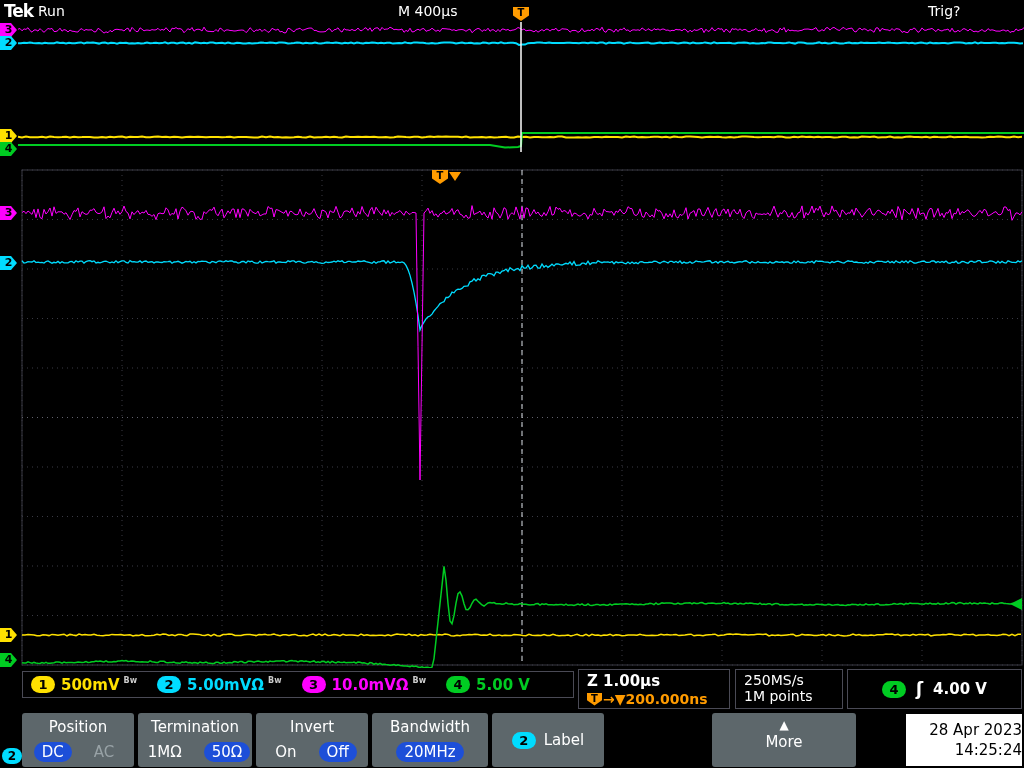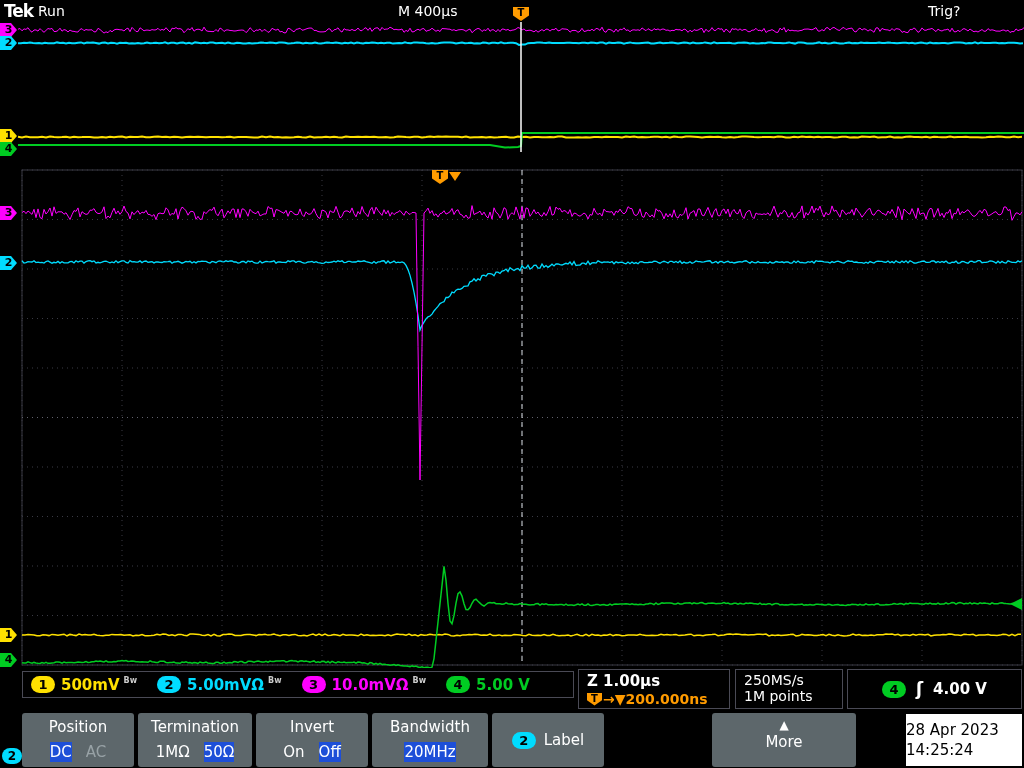--- a/index.html
+++ b/index.html
@@ -44,30 +44,30 @@
     font-weight:bold;text-align:center;line-height:11px;clip-path:polygon(0 0,100% 0,100% 60%,50% 100%,0 60%)}
   .acqbox{left:735px;top:669px;width:108px;height:40px;padding:2px 8px;font-size:14px;color:#fff}
   .trigbox{left:847px;top:669px;width:175px;height:40px;display:flex;align-items:center;justify-content:center;gap:10px}
   .slope{font-size:17px;color:#fff;font-weight:bold}
   .tlevel{font-size:15px;color:#fff;font-weight:bold}
 
   
   .mbtn{position:absolute;top:713px;height:54px;background:#5d676b;border-radius:3px;color:#fff}
   .mtitle{text-align:center;font-size:15px;padding-top:5px}
   .mrow{display:flex;justify-content:center;align-items:center;gap:14px;margin-top:6px;font-size:15px}
-  .chip{padding:1px 0;border-radius:0}
+  .chip{padding:1px 8px;border-radius:10px}
   .sel{background:#1d4fd8;color:#fff}
   .plain{color:#fff}
   .dim{color:#98a2a6}
   .labelbtn{display:flex;align-items:center;justify-content:center;gap:8px;font-size:15px}
   .morebtn{text-align:center}
   .marrow{font-size:12px;margin-top:6px;line-height:12px}
   .mtext{font-size:15px;margin-top:2px}
   .datebox{position:absolute;left:906px;top:714px;width:116px;height:52px;background:#fff;color:#000;
-    font-size:15px;text-align:left;padding-top:6px;line-height:20px}
+    font-size:15px;text-align:right;padding-top:6px;line-height:20px}
   .cornerpill{position:absolute;left:2px;top:748px;width:20px;height:16px;background:#00dcff;border-radius:8px;
     color:#000;font-size:12px;font-weight:bold;text-align:center;line-height:16px}
 </style>
 </head>
 <body>
 
 <div id="root">
 
   <div>
     <span class="teklogo">Tek</span>

